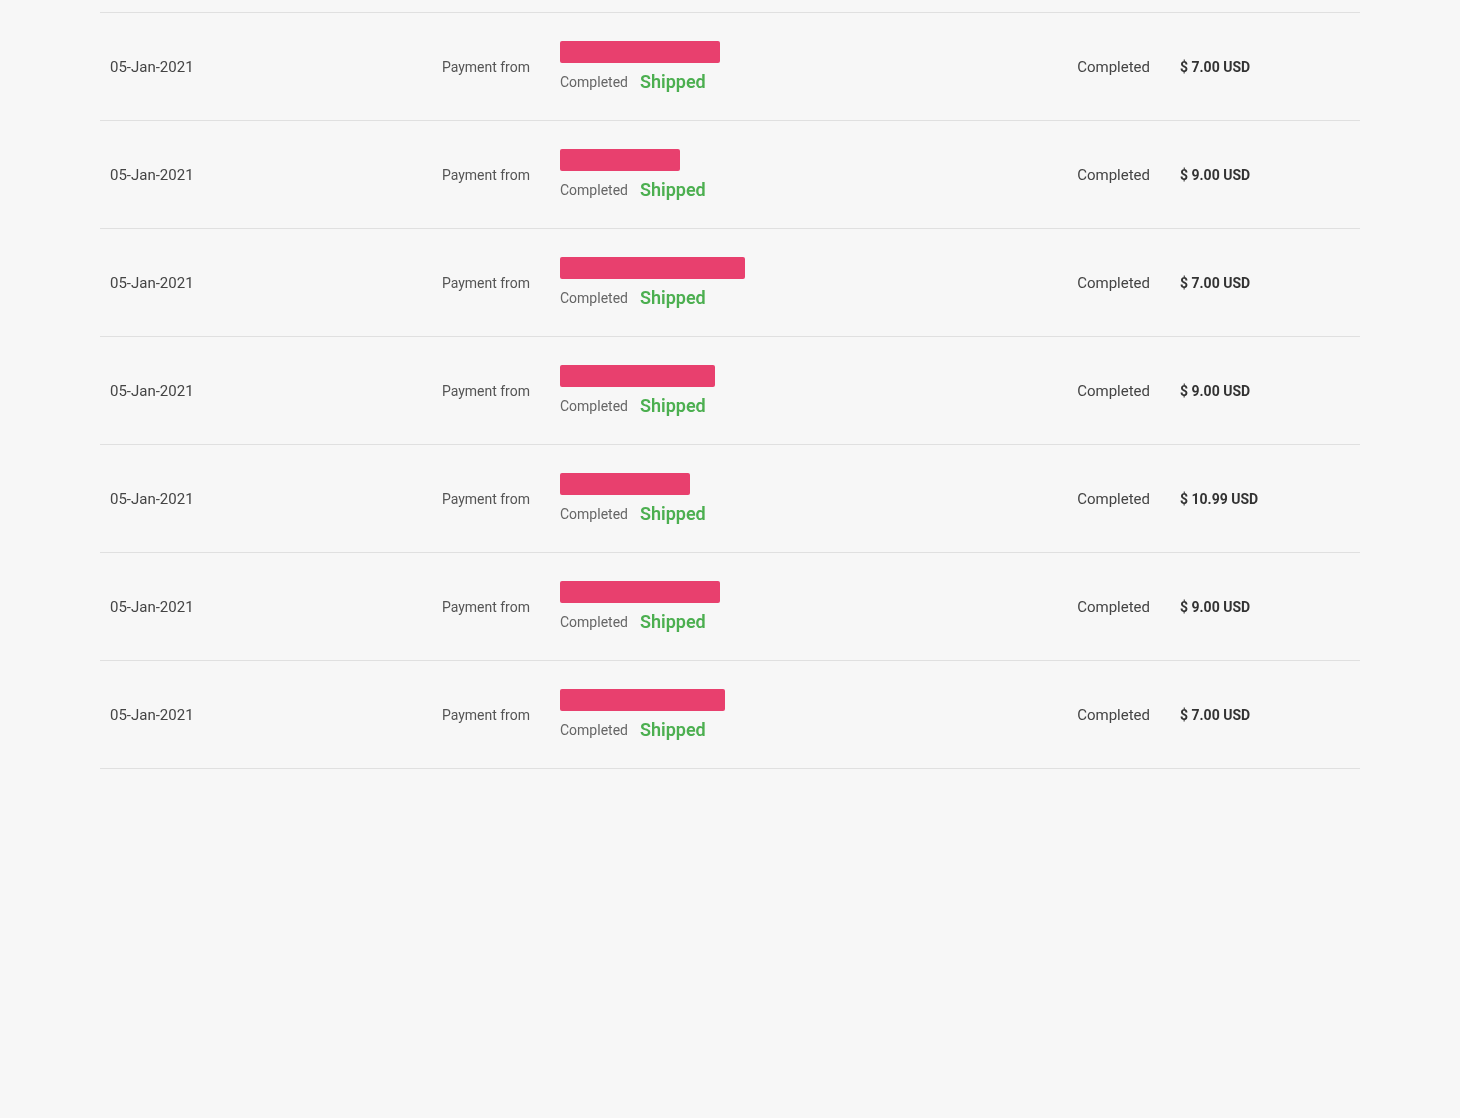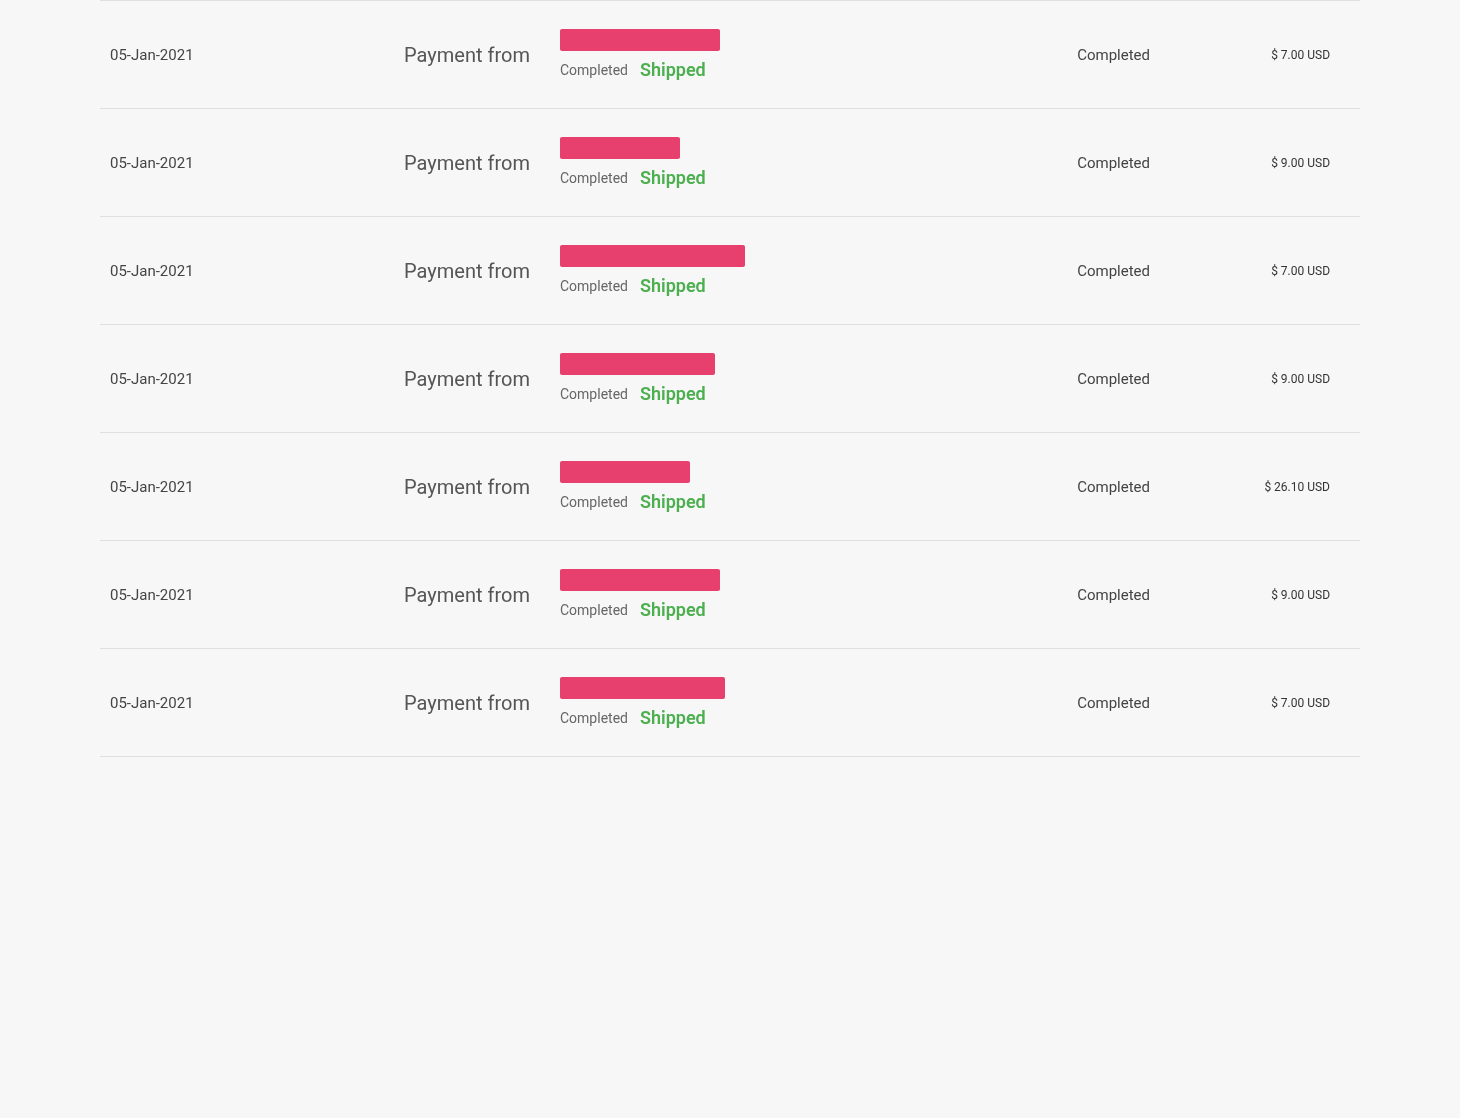--- a/index.html
+++ b/index.html
@@ -10,21 +10,21 @@
 
     body {
       background: #f7f7f7;
       font-family: -apple-system, BlinkMacSystemFont, 'Segoe UI', Roboto, sans-serif;
       font-size: 15px;
       color: #333;
     }
 
     .transaction-list {
       width: 1260px;
-      margin: 0 auto;
+      margin: 12px auto;
       background: #1d4ed8;
     }
 
     .transaction-row {
       display: flex;
       align-items: center;
       padding: 28px 0 28px 0;
       border-bottom: 1px solid #e0e0e0;
       background: #f7f7f7;
     }
@@ -36,21 +36,21 @@
     .col-date {
       width: 200px;
       color: #444;
       font-size: 15px;
       padding-left: 10px;
     }
 
     .col-description {
       width: 260px;
       color: #555;
-      font-size: 20px;
+      font-size: 14px;
       text-align: right;
       padding-right: 30px;
     }
 
     .col-item {
       width: 420px;
       display: flex;
       flex-direction: column;
       gap: 8px;
     }
@@ -82,24 +82,24 @@
     .col-status {
       width: 200px;
       text-align: right;
       color: #444;
       font-size: 15px;
       padding-right: 30px;
     }
 
     .col-amount {
       width: 160px;
-      text-align: right;
+      text-align: left;
       color: #333;
-      font-size: 12px;
-      font-weight: 400;
+      font-size: 14px;
+      font-weight: 700;
       padding-right: 10px;
     }
   </style>
 </head>
 <body>
 
 <div class="transaction-list">
 <div class="transaction-row">
       <div class="col-date">05-Jan-2021</div>
       <div class="col-description">Payment from</div>
@@ -156,21 +156,21 @@
       <div class="col-date">05-Jan-2021</div>
       <div class="col-description">Payment from</div>
       <div class="col-item">
         <div class="item-bar" style="width:130px;"></div>
         <div class="item-badges">
           <span class="badge-completed">Completed</span>
           <span class="badge-shipped">Shipped</span>
         </div>
       </div>
       <div class="col-status">Completed</div>
-      <div class="col-amount">$ 26.10 USD</div>
+      <div class="col-amount">$ 10.99 USD</div>
     </div>
     <div class="transaction-row">
       <div class="col-date">05-Jan-2021</div>
       <div class="col-description">Payment from</div>
       <div class="col-item">
         <div class="item-bar" style="width:160px;"></div>
         <div class="item-badges">
           <span class="badge-completed">Completed</span>
           <span class="badge-shipped">Shipped</span>
         </div>

